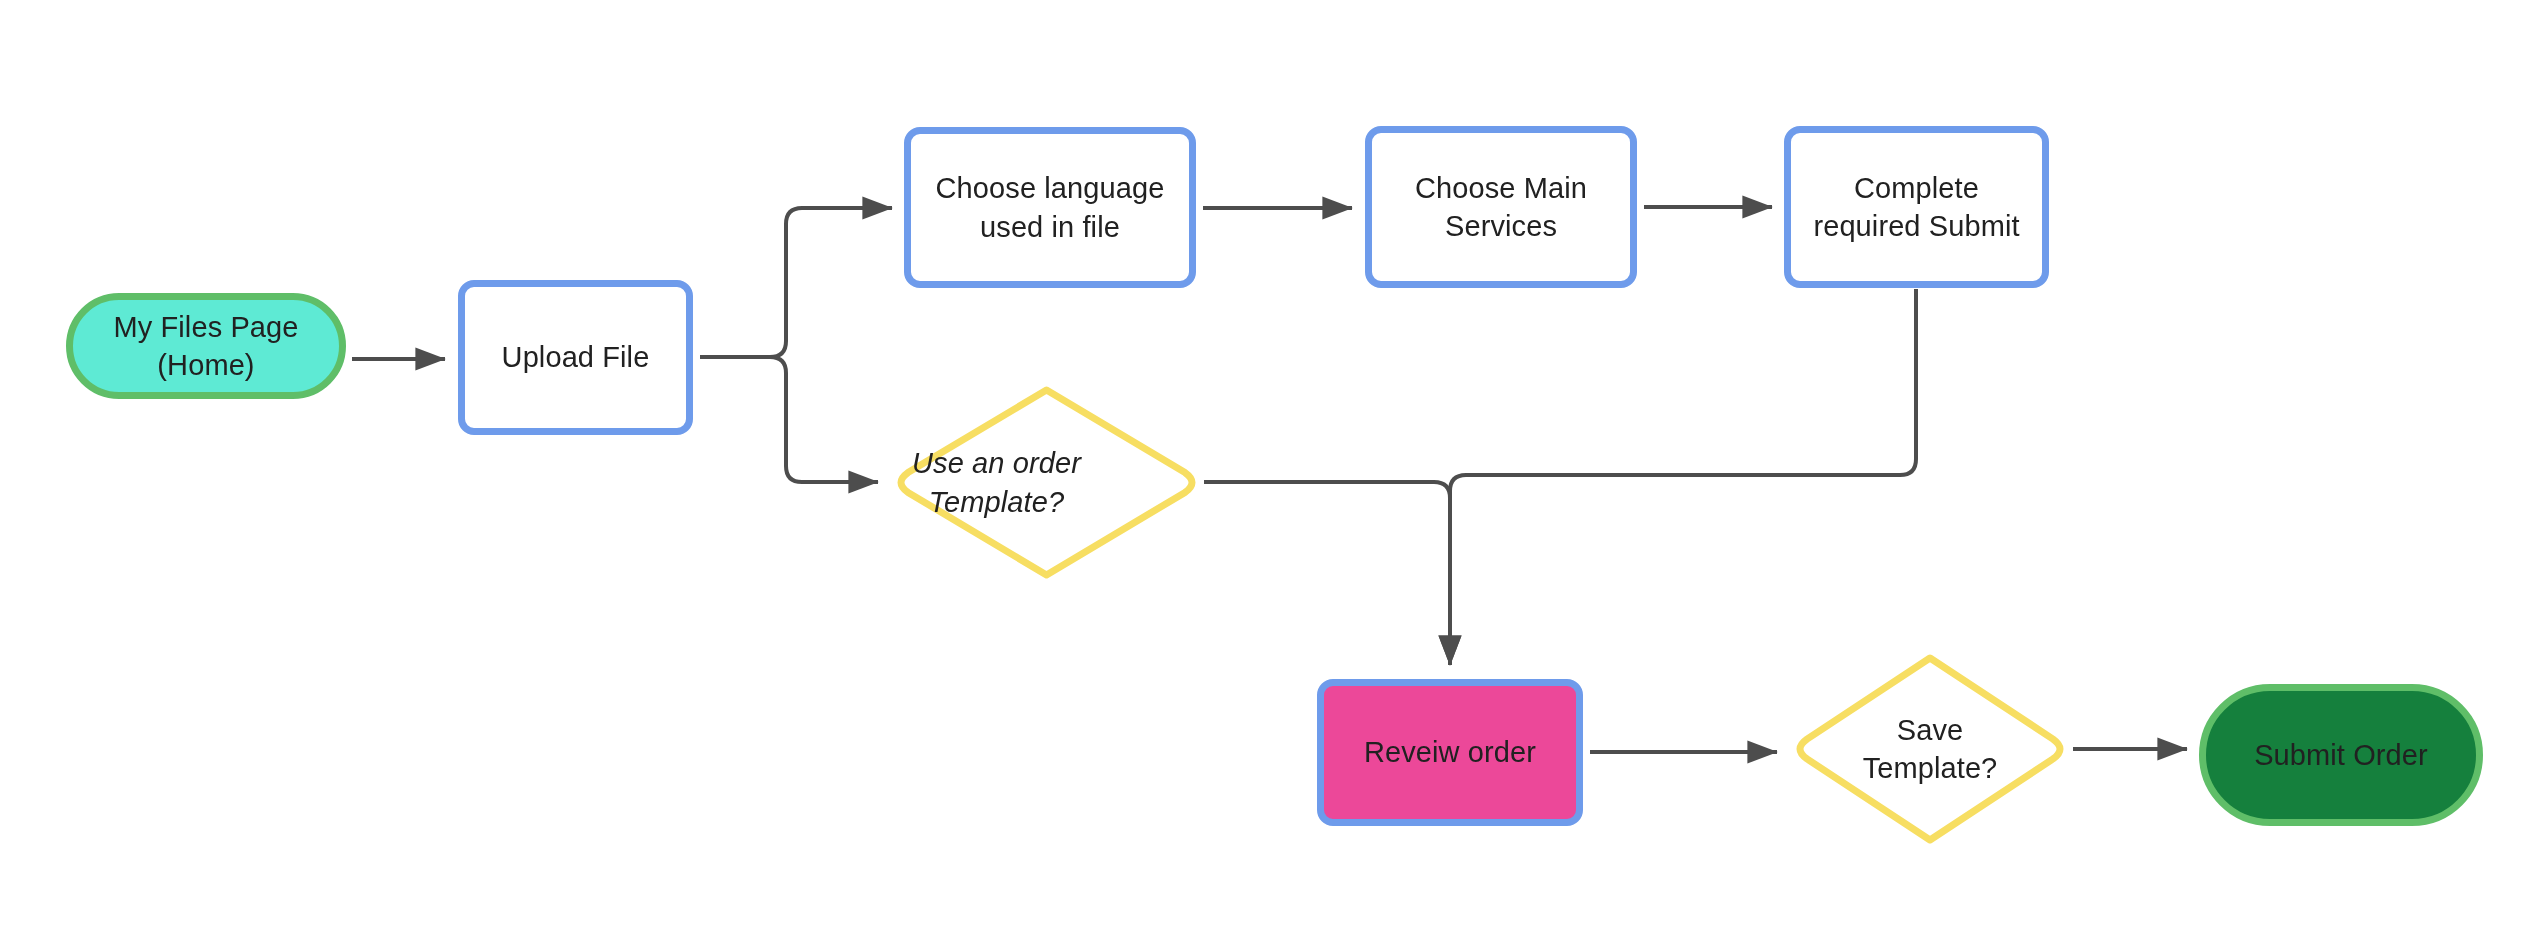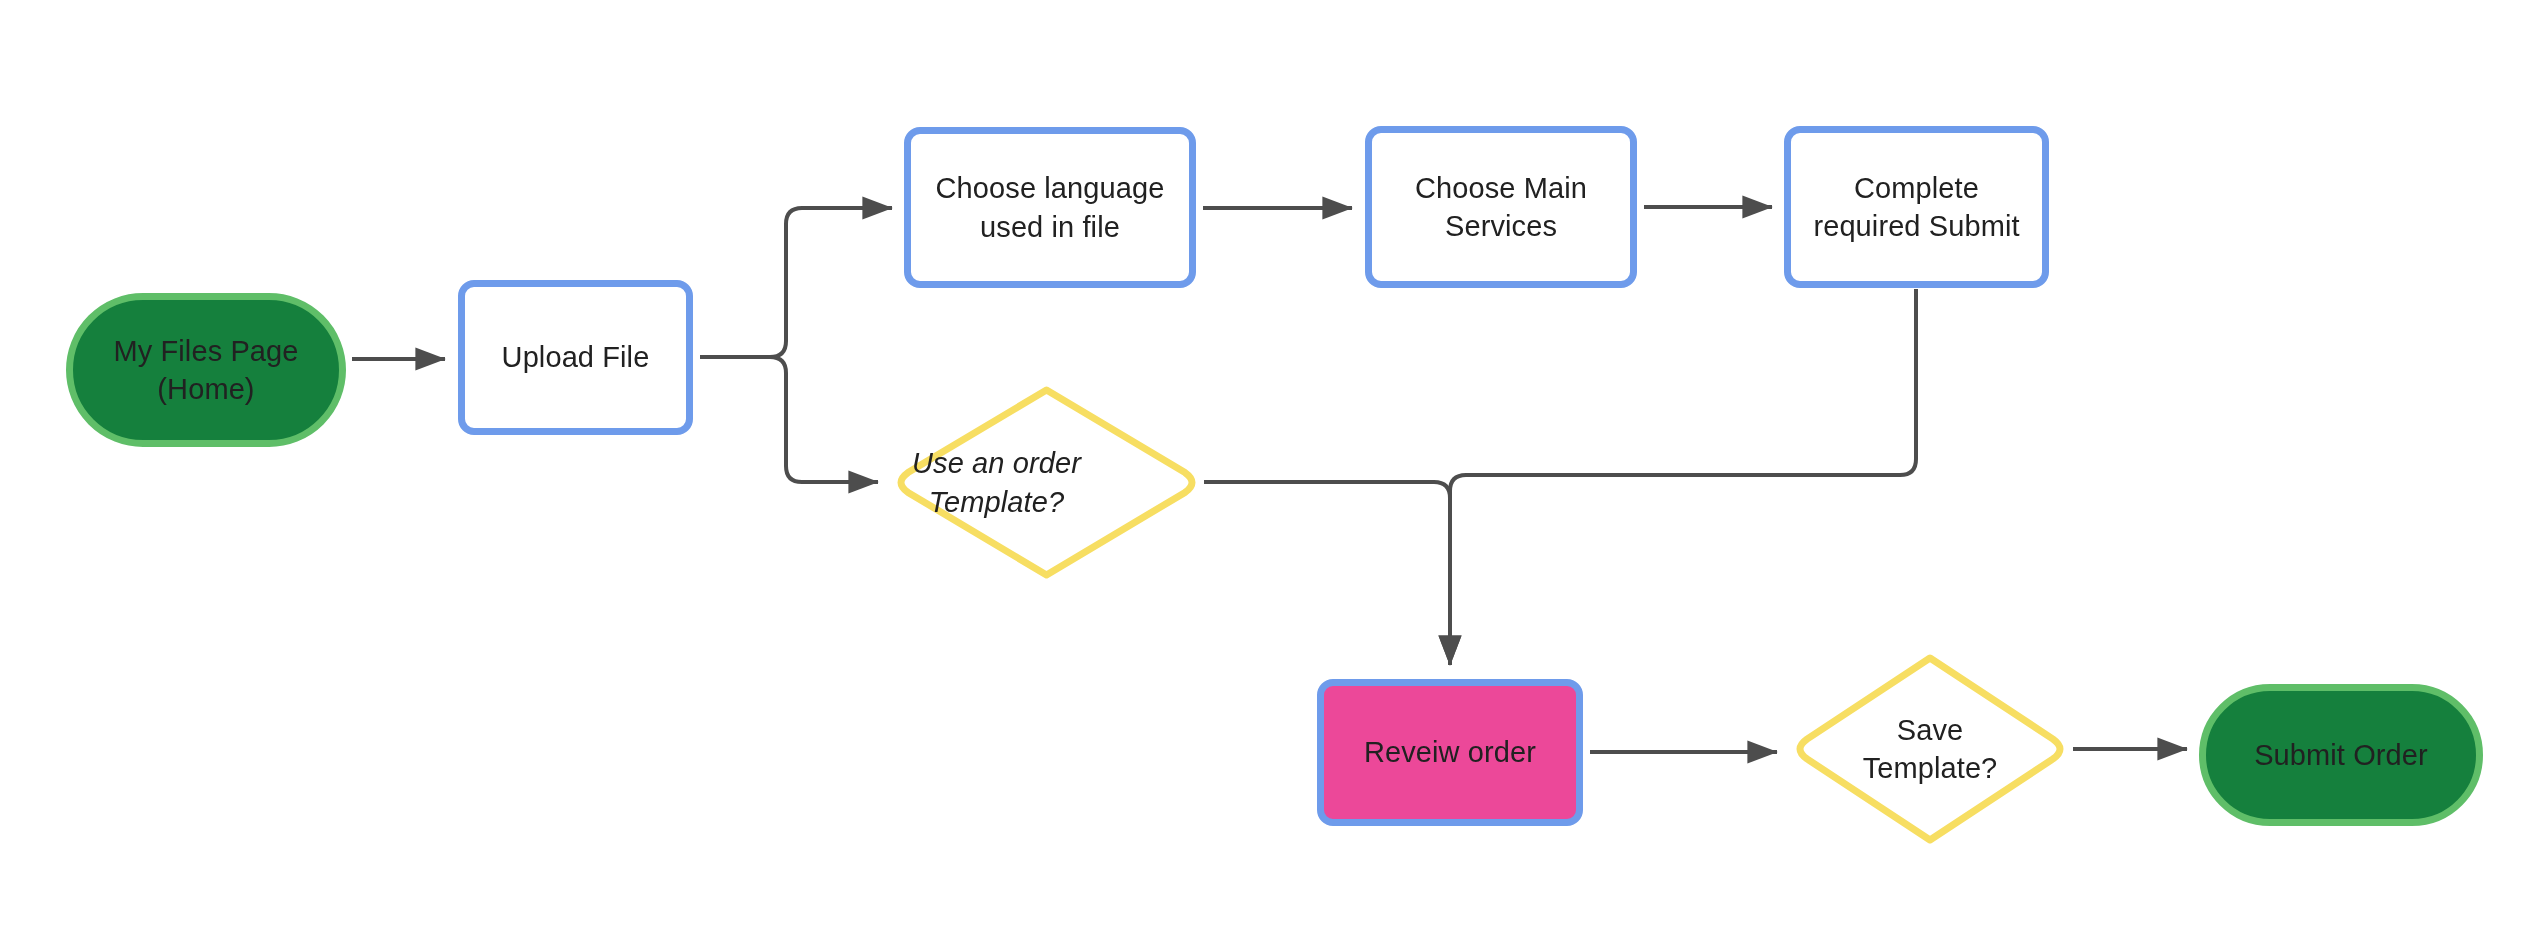--- a/index.html
+++ b/index.html
@@ -86,21 +86,21 @@
         <path d="M 1590 752 L 1777 752" fill="none" stroke="#4D4D4D" stroke-width="4" stroke-linecap="butt" stroke-linejoin="round" marker-end="url(#arrowhead)"></path>
         <path d="M 2073 749 L 2187 749" fill="none" stroke="#4D4D4D" stroke-width="4" stroke-linecap="butt" stroke-linejoin="round" marker-end="url(#arrowhead)"></path>
       </g>
     <g id="diamonds-group">
         <path d="M 1046.5 390 L 1185 472.58 Q 1199 482.5 1185 492.42 L 1046.5 575 L 908 492.42 Q 894 482.5 908 472.58 Z" fill="#ffffff" stroke="#F7DE62" stroke-width="7" stroke-linejoin="round"></path>
         <path d="M 1930 658 L 2053 739.08 Q 2067 749 2053 758.92 L 1930 840 L 1807 758.92 Q 1793 749 1807 739.08 Z" fill="#ffffff" stroke="#F7DE62" stroke-width="7" stroke-linejoin="round"></path>
       </g>
   </svg>
 
   <div id="nodes-layer">
-      <div class="node shape-stadium" style="left: 66px; top: 293px; width: 280px; height: 154px; border-color: rgb(95, 190, 104); background: #15803d;">
+      <div class="node shape-stadium" style="left: 66px; top: 293px; width: 280px; height: 106px; border-color: rgb(95, 190, 104); background: #5eead4;">
         <span class="label">My Files Page
 (Home)</span>
       </div>
       <div class="node shape-rect" style="left: 458px; top: 280px; width: 235px; height: 155px; border-color: rgb(110, 155, 235); background: rgb(255, 255, 255); justify-content: center;">
         <span class="label">Upload File</span>
       </div>
       <div class="node shape-rect" style="left: 904px; top: 127px; width: 292px; height: 161px; border-color: rgb(110, 155, 235); background: rgb(255, 255, 255);">
         <span class="label">Choose language
 used in file</span>
       </div>

